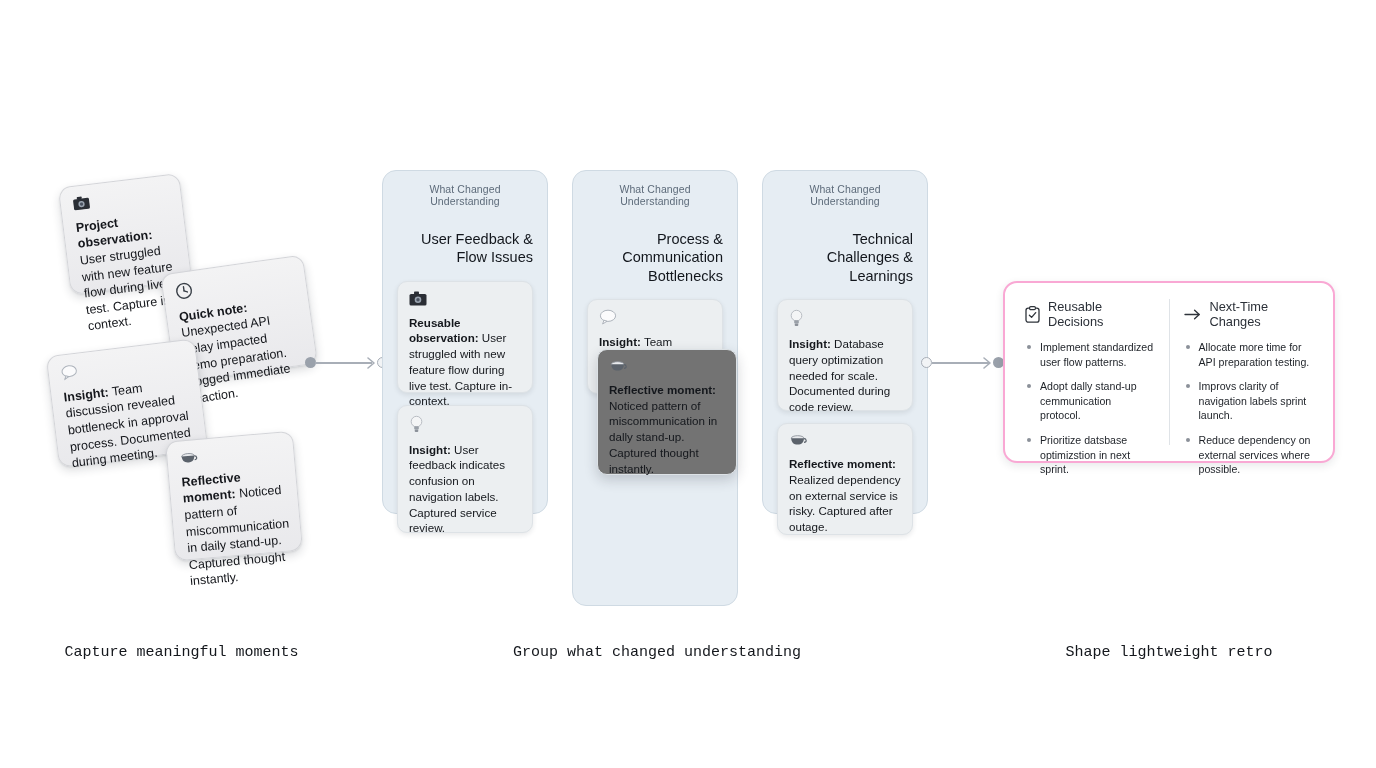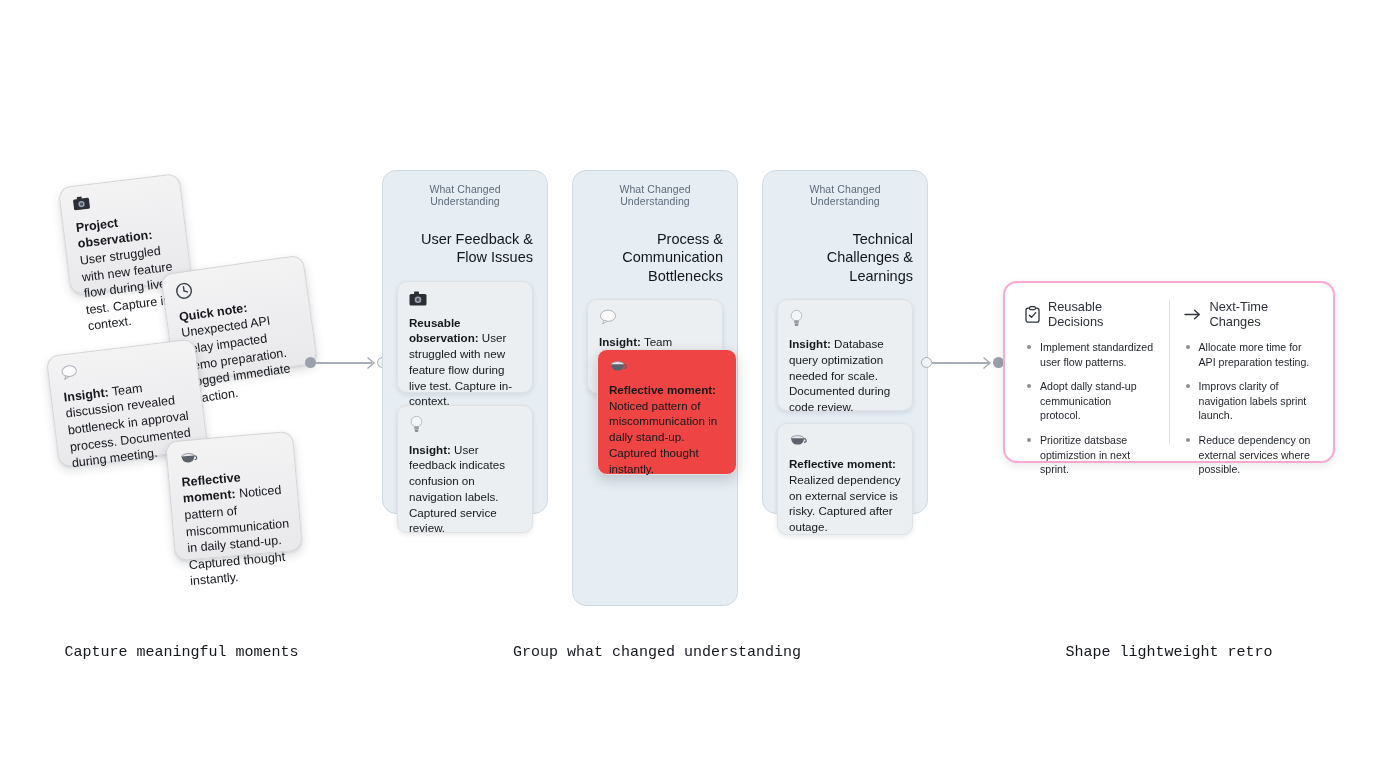--- a/index.html
+++ b/index.html
@@ -59,21 +59,21 @@
     margin-bottom: 12px;
     font-size: 11.6px;
     line-height: 1.36;
     color: #14171c;
     position: relative;
   }
   .gcard .ic { display:block; margin-bottom: 5px; }
   .gcard b { font-weight: 700; }
   .gcard.floating {
     position: absolute;
-    background: #ef4444;
+    background: #737373;
     box-shadow: 0 5px 13px rgba(30,35,50,0.20);
     z-index: 5;
   }
 
   
   .retro {
     position: absolute;
     background: #ffffff;
     border: 2px solid #f9a8d4;
     border-radius: 14px;

